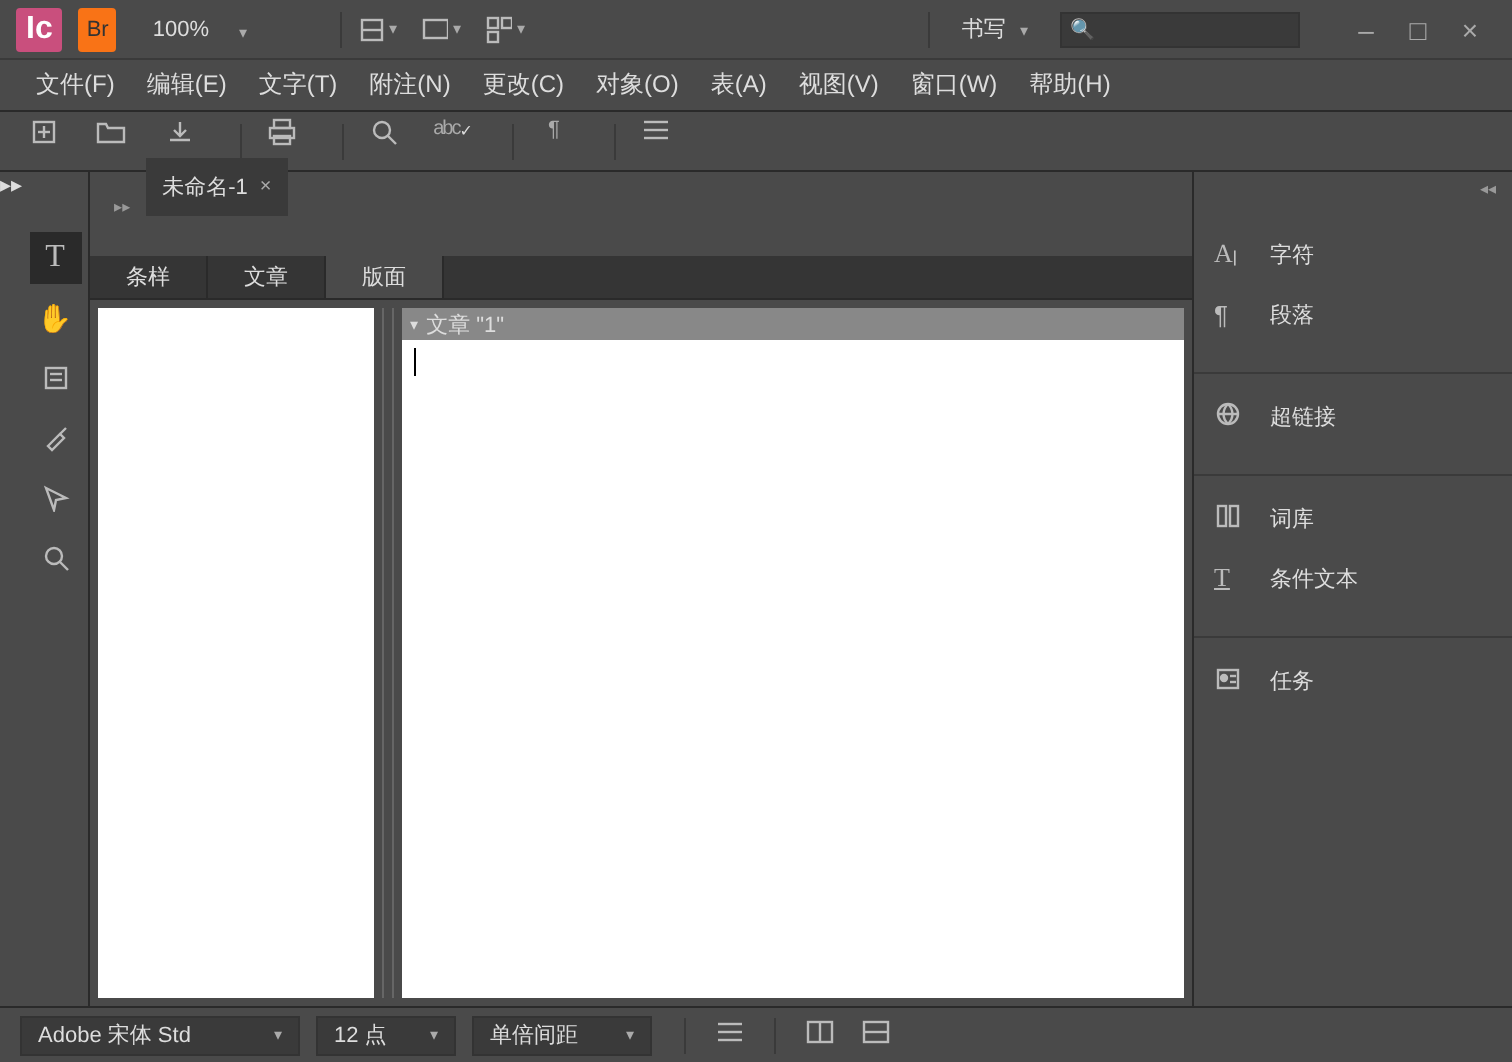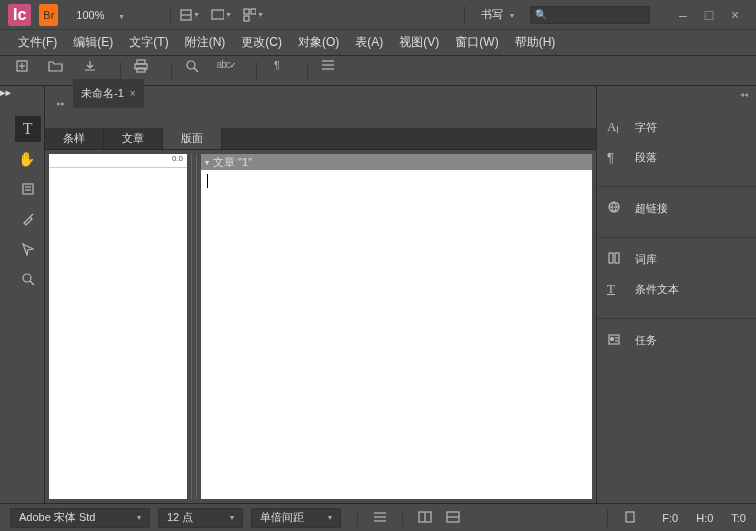--- a/index.html
+++ b/index.html
@@ -204,21 +204,20 @@
         <span class="close">×</span>
       </div>
     </div>
     <div class="view-tabs">
       <div class="view-tab">条样</div>
       <div class="view-tab">文章</div>
       <div class="view-tab active">版面</div>
     </div>
     <div class="content">
       <div class="style-panel">
-        <div class="ruler">0.0</div>
       </div>
       <div class="mid-gap"></div>
       <div class="doc-panel">
         <div class="doc-header">
           <span class="tri">▾</span>
           <span>文章 "1"</span>
         </div>
         <div class="doc-body">
           <div class="cursor-blink"></div>
         </div>
@@ -275,21 +274,21 @@
         </div>
     </div>
   </div>
 </div>
 
 <div class="statusbar">
   <div class="sb-field" style="width:140px">
       <span>Adobe 宋体 Std</span>
       <span class="chev" style="margin-left:auto">▾</span>
     </div>
-  <div class="sb-field" style="width:85px">
+  <div class="sb-field" style="width:70px">
       <span>12 点</span>
       <span class="chev" style="margin-left:auto">▾</span>
     </div>
   <div class="sb-field" style="width:90px">
       <span>单倍间距</span>
       <span class="chev" style="margin-left:auto">▾</span>
     </div>
   <div class="sb-sep"></div>
   <div class="sb-icon"><svg width="14" height="14">
         <line x1="1" y1="3" x2="13" y2="3"></line>
@@ -298,22 +297,13 @@
       </svg></div>
   <div class="sb-sep"></div>
   <div class="sb-icon"><svg width="14" height="12">
         <rect x="1" y="1" width="12" height="10"></rect>
         <line x1="7" y1="1" x2="7" y2="11"></line>
       </svg></div>
   <div class="sb-icon"><svg width="14" height="12">
         <rect x="1" y="1" width="12" height="10"></rect>
         <line x1="1" y1="6" x2="13" y2="6"></line>
       </svg></div>
-  <div class="sb-right">
-    <div class="sb-sep"></div>
-    <div class="sb-icon"><svg width="14" height="14">
-          <rect x="3" y="2" width="8" height="10"></rect>
-        </svg></div>
-    <span class="sb-stat">F:0</span>
-    <span class="sb-stat">H:0</span>
-    <span class="sb-stat">T:0</span>
-  </div>
 </div>
 
 </body></html>

